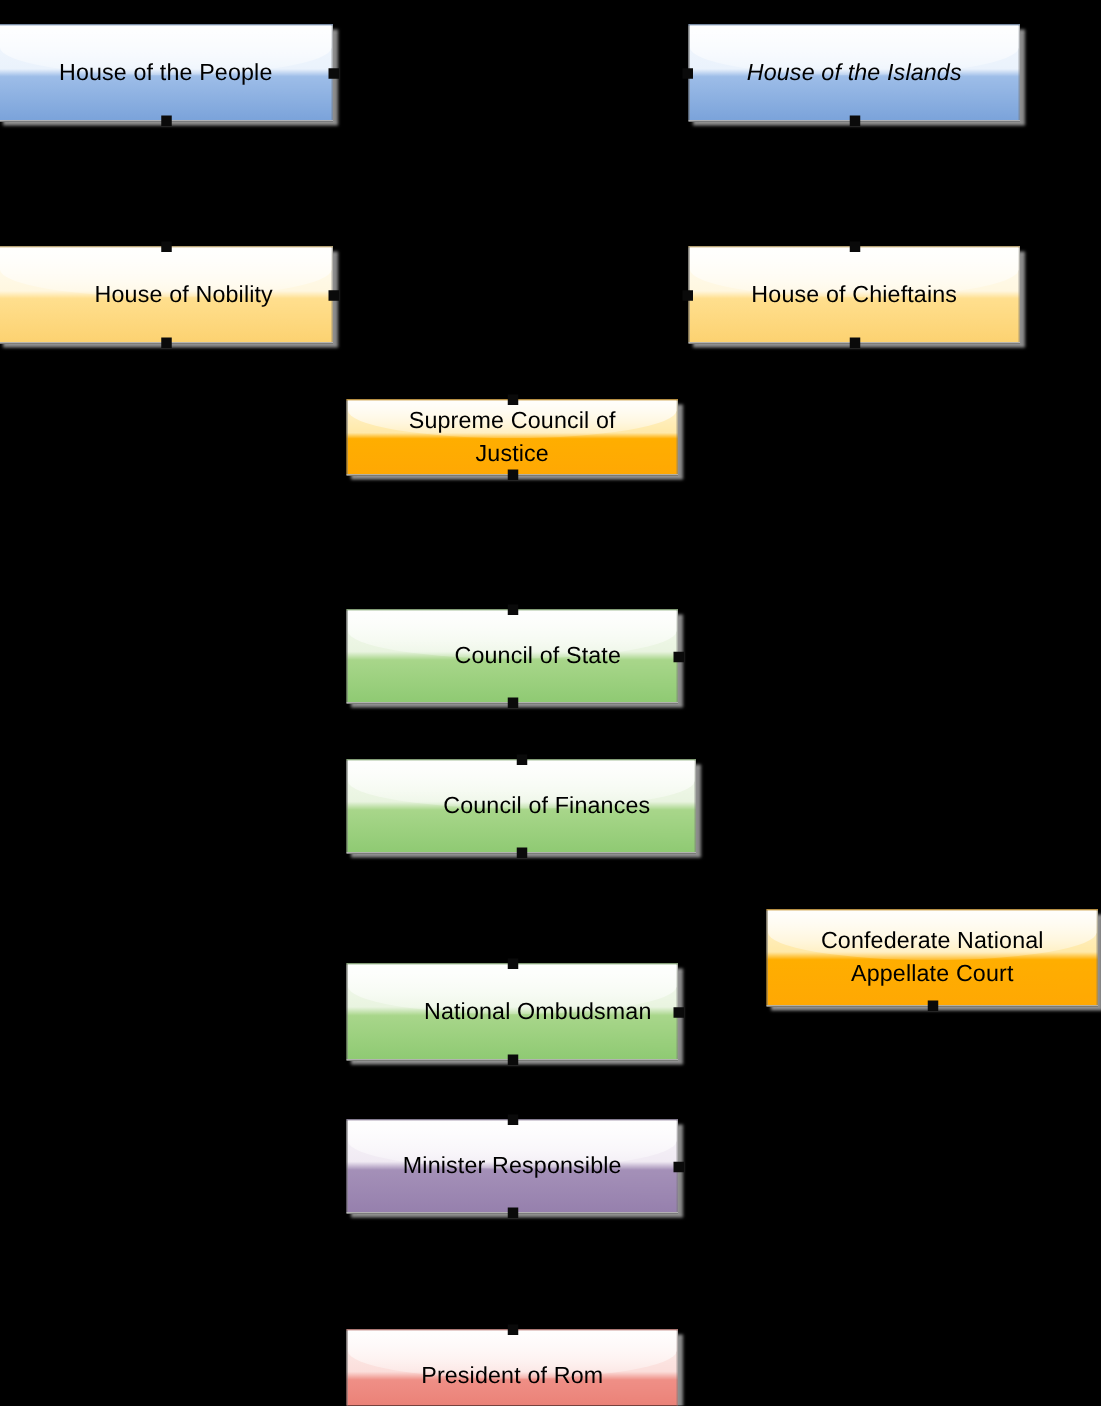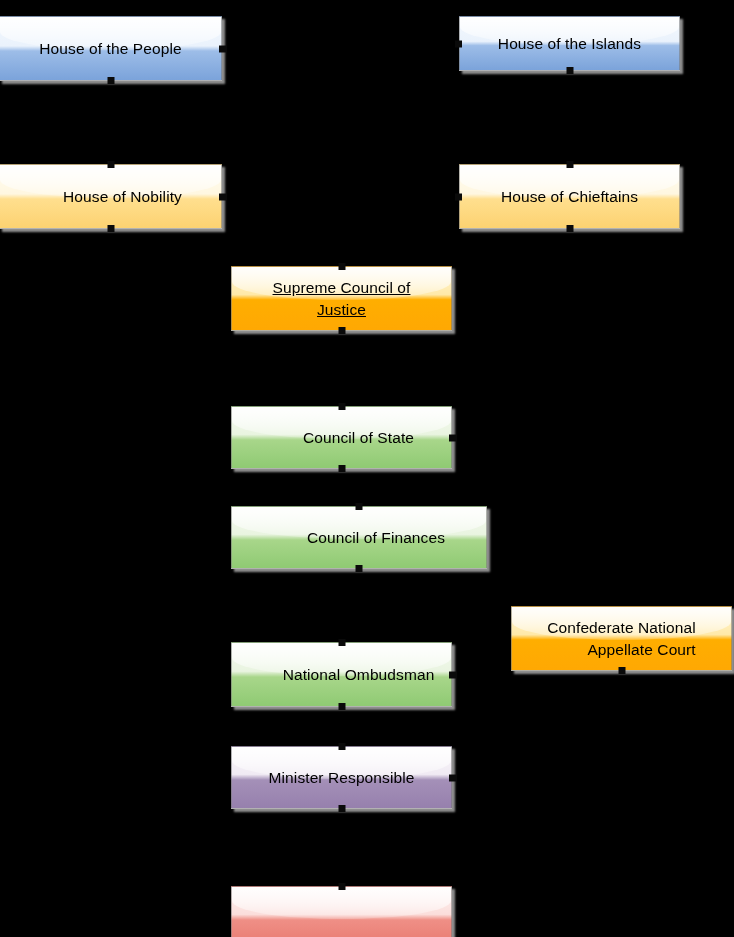--- a/index.html
+++ b/index.html
@@ -112,77 +112,78 @@
 </head>
 <body>
 
 <div id="canvas">
     <div class="node theme-blue" style="left: -1px; top: 0px; width: 223px; height: 65px;">
       <div class="gloss"></div>
       <span class="label">House of the People</span>
       <span class="notch-b"></span>
       <span class="notch-r"></span>
     </div>
-    <div class="node theme-blue" style="left: 459px; top: 0px; width: 221px; height: 55px;">
+    <div class="node theme-blue" style="left: 459px; top: 0px; width: 221px; height: 65px; font-style: italic;">
       <div class="gloss"></div>
       <span class="label">House of the Islands</span>
       <span class="notch-b"></span>
       <span class="notch-l"></span>
     </div>
     <div class="node theme-yellow" style="left: -1px; top: 148px; width: 223px; height: 65px; padding-left: 24px;">
       <div class="gloss"></div>
       <span class="label">House of Nobility</span>
       <span class="notch-t"></span>
       <span class="notch-b"></span>
       <span class="notch-r"></span>
     </div>
     <div class="node theme-yellow" style="left: 459px; top: 148px; width: 221px; height: 65px; text-align: right;">
       <div class="gloss"></div>
       <span class="label">House of Chieftains</span>
       <span class="notch-t"></span>
       <span class="notch-b"></span>
       <span class="notch-l"></span>
     </div>
-    <div class="node theme-orange" style="left: 231px; top: 250px; width: 221px; height: 65px; text-decoration: underline;">
+    <div class="node theme-orange" style="left: 231px; top: 250px; width: 221px; height: 51px;">
       <div class="gloss"></div>
       <span class="label">Supreme Council of
 Justice</span>
       <span class="notch-t"></span>
       <span class="notch-b"></span>
     </div>
     <div class="node theme-green" style="left: 231px; top: 390px; width: 221px; height: 63px;">
       <div class="gloss"></div>
       <span class="label">Council of State</span>
       <span class="notch-t"></span>
       <span class="notch-b"></span>
       <span class="notch-r"></span>
     </div>
-    <div class="node theme-green" style="left: 231px; top: 490px; width: 256px; height: 63px;">
+    <div class="node theme-green" style="left: 231px; top: 490px; width: 233px; height: 63px;">
       <div class="gloss"></div>
       <span class="label">Council of Finances</span>
       <span class="notch-t"></span>
       <span class="notch-b"></span>
     </div>
     <div class="node theme-green" style="left: 231px; top: 590px; width: 221px; height: 65px; margin-top: 36px;">
       <div class="gloss"></div>
       <span class="label">National Ombudsman</span>
       <span class="notch-t"></span>
       <span class="notch-b"></span>
       <span class="notch-r"></span>
     </div>
-    <div class="node theme-orange" style="left: 511px; top: 590px; width: 221px; height: 65px; text-align: right;">
+    <div class="node theme-orange" style="left: 511px; top: 590px; width: 221px; height: 65px;">
       <div class="gloss"></div>
       <span class="label">Confederate National
 Appellate Court</span>
       <span class="notch-b"></span>
     </div>
     <div class="node theme-purple" style="left: 231px; top: 730px; width: 221px; height: 63px;">
       <div class="gloss"></div>
       <span class="label">Minister Responsible</span>
       <span class="notch-t"></span>
       <span class="notch-b"></span>
       <span class="notch-r"></span>
     </div>
     <div class="node theme-red" style="left: 231px; top: 870px; width: 221px; height: 63px;">
       <div class="gloss"></div>
+      <span class="label">President of Rom</span>
       <span class="notch-t"></span>
     </div>
   </div>
 
 </body></html>

